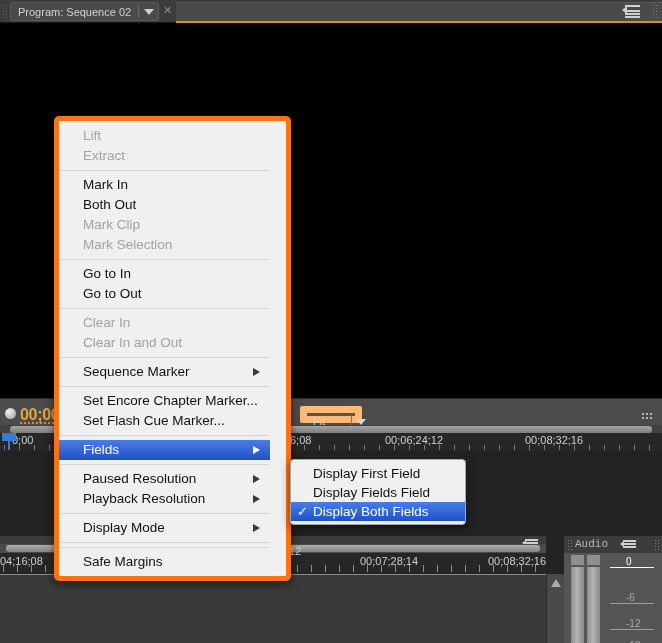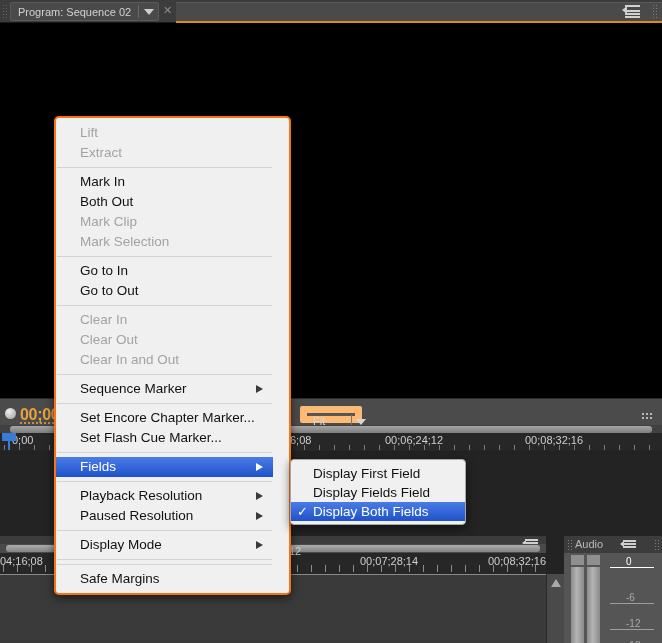--- a/index.html
+++ b/index.html
@@ -201,21 +201,21 @@
   .audio-head {
     position: absolute; left: 0; top: 0; width: 98px; height: 17px;
     background: #3c3c3c;
   }
   .audio-head .g {
     position: absolute; left: 3px; top: 3px; width: 5px; height: 11px;
     background-image: radial-gradient(#7d7d7d 40%, transparent 42%); background-size: 3px 3px;
   }
   .audio-head .title {
     position: absolute; left: 11px; top: 2px; width: 38px; overflow: hidden;
-    color: #b9b9b9; font-size: 11px; white-space: nowrap;
+    color: #b9b9b9; font-size: 11px; white-space: nowrap; font-family: Liberation Mono, monospace;
   }
   .audio-head .mi { position: absolute; left: 56px; top: 4px; width: 16px; height: 10px; }
   .audio-head .mi i { position: absolute; left: 3px; width: 13px; height: 2px; background: #cfcfcf; }
   .audio-head .mi i:nth-child(1){top:0} .audio-head .mi i:nth-child(2){top:3px}
   .audio-head .mi i:nth-child(3){top:6px}
   .audio-head .mi .tri {
     position:absolute; left:0; top:1px; width:0;height:0;background:none;
     border-top:3px solid transparent;border-bottom:3px solid transparent;border-right:4px solid #cfcfcf;
   }
   .audio-head .g2 {
@@ -230,21 +230,21 @@
   .scale .row { position: absolute; left: 0; width: 46px; }
   .scale .row .txt { position: absolute; left: 16px; top: -7px; }
   .scale .row .ln { position: absolute; left: 0; top: 4px; width: 44px; height: 1px; background: #9d9d9d; }
   .scale .row.top .txt { color: #fff; }
   .scale .row.top .ln { background: #fff; }
 
   
   .ctxmenu {
     position: absolute; left: 54px; top: 116px; width: 237px;
     background: #f0f0f0;
-    border: 2px solid #f97316;
+    border: 5px solid #f97316;
     border-radius: 5px;
     box-shadow: 0 3px 10px rgba(0,0,0,.55);
     padding: 5px 16px 4px 0;
     font-size: 13.5px; color: #111;
   }
   .mi-row {
     position: relative; height: 20px; line-height: 20px;
     padding: 0 10px 0 24px; white-space: nowrap;
   }
   .mi-row.disabled { color: #a3a3a3; }
@@ -407,46 +407,45 @@
     <div class="mi-row">Both Out</div>
     <div class="mi-row disabled">Mark Clip</div>
     <div class="mi-row disabled">Mark Selection</div>
     <div class="sep"></div>
 
     <div class="mi-row">Go to In</div>
     <div class="mi-row">Go to Out</div>
     <div class="sep"></div>
 
     <div class="mi-row disabled">Clear In</div>
-    <div class="mi-row disabled">Clear Out</div>
     <div class="mi-row disabled">Clear In and Out</div>
     <div class="sep"></div>
 
     <div class="mi-row">
       <span>Sequence Marker</span>
       <span class="arrow"></span>
     </div>
     <div class="sep"></div>
 
     <div class="mi-row">Set Encore Chapter Marker...</div>
     <div class="mi-row">Set Flash Cue Marker...</div>
     <div class="sep"></div>
 
     <div class="mi-row sel hi">
       <span>Fields</span>
       <span class="arrow"></span>
     </div>
     <div class="sep"></div>
 
     <div class="mi-row">
+      <span>Paused Resolution</span>
+      <span class="arrow"></span>
+    </div>
+    <div class="mi-row">
       <span>Playback Resolution</span>
-      <span class="arrow"></span>
-    </div>
-    <div class="mi-row">
-      <span>Paused Resolution</span>
       <span class="arrow"></span>
     </div>
     <div class="sep"></div>
 
     <div class="mi-row">
       <span>Display Mode</span>
       <span class="arrow"></span>
     </div>
     <div class="sep"></div>
 

